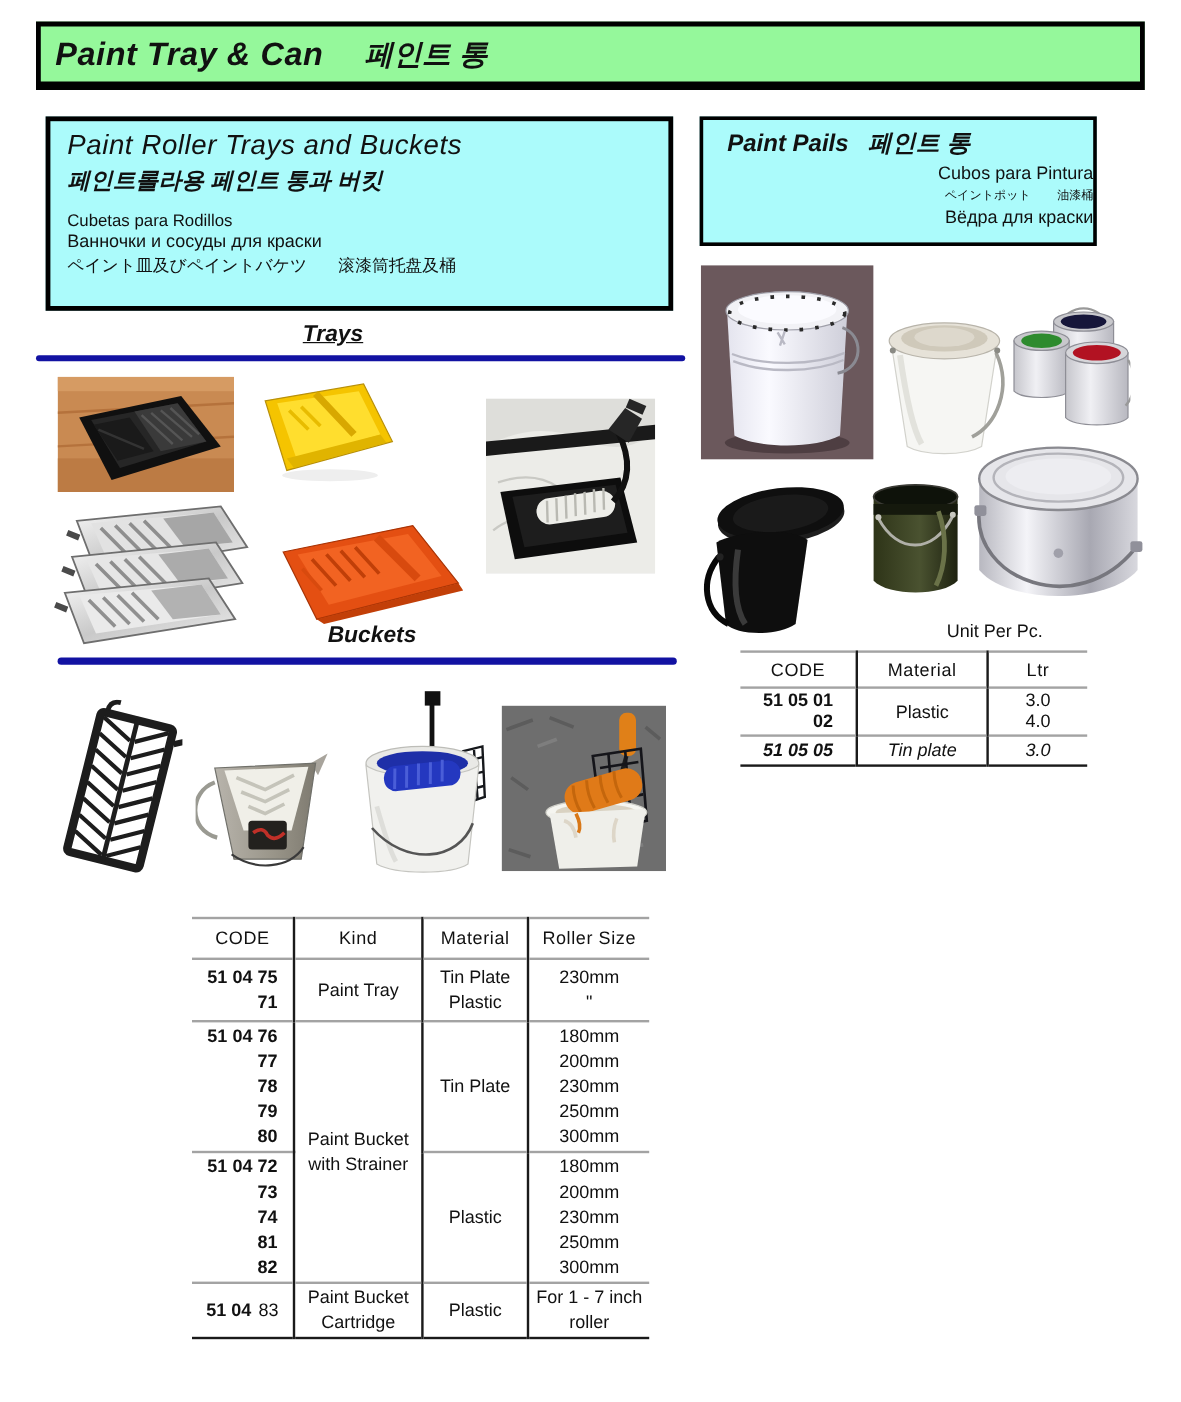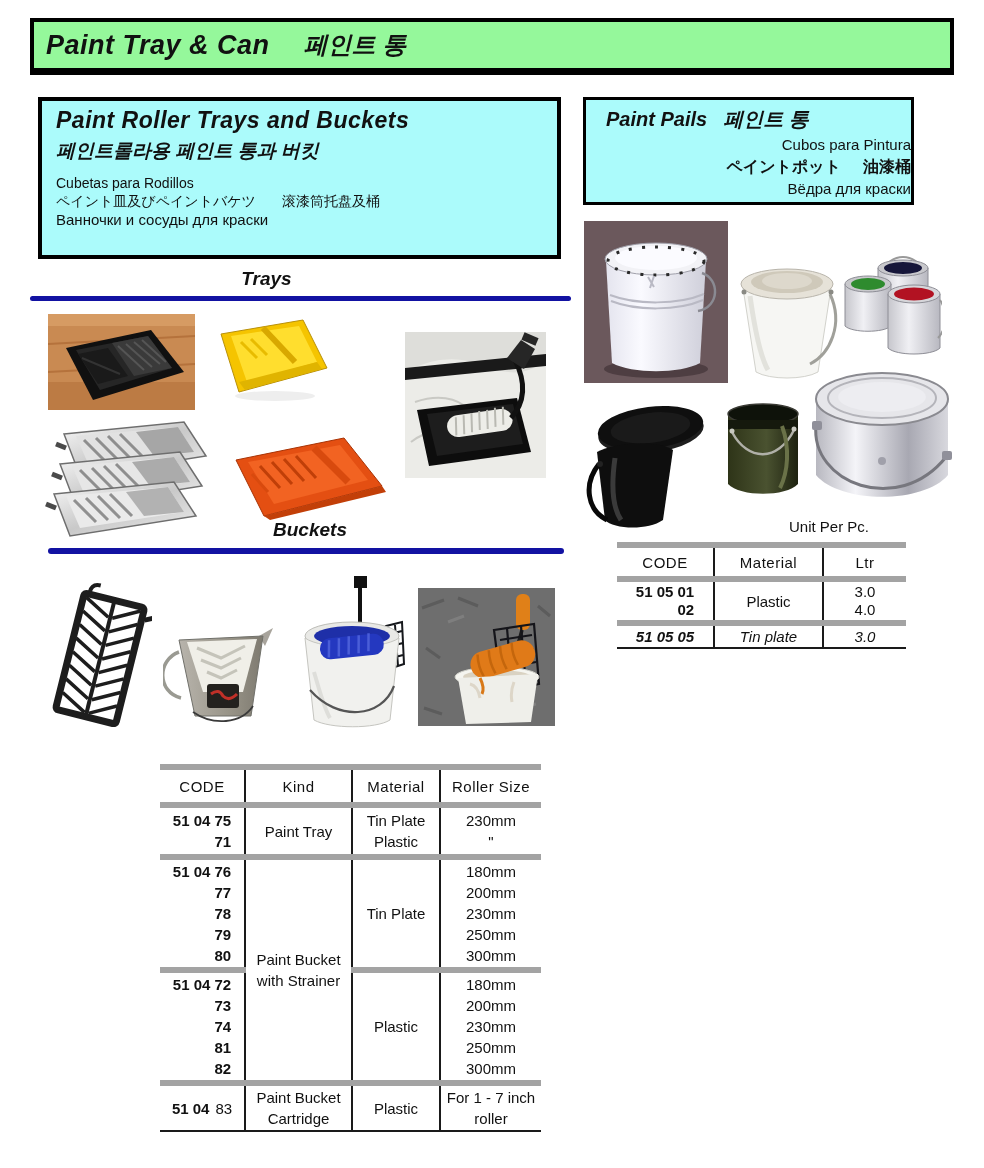--- a/index.html
+++ b/index.html
@@ -11,44 +11,44 @@
   
   .banner{left:30px;top:18px;width:904px;height:46px;background:#95F89B;
           border:4px solid #000;border-bottom-width:7px;
           display:flex;align-items:center;padding-left:12px;gap:34px;}
   .banner .en{font-size:27px;font-weight:bold;font-style:italic;letter-spacing:.5px;}
   .banner .ko{font-size:24px;font-weight:bold;font-style:italic;}
 
   
   .panel{background:#ABFBFB;border:4px solid #000;box-sizing:border-box;}
   .left-panel{left:38px;top:97px;width:523px;height:162px;padding:6px 10px 0 14px;}
-  .left-panel .t1{font-size:23px;font-weight:bold;font-style:italic;letter-spacing:.5px;}
+  .left-panel .t1{font-size:23px;font-weight:normal;font-style:italic;letter-spacing:.5px;}
   .left-panel .t2{font-size:19px;font-weight:bold;font-style:italic;margin-top:4px;}
   .left-panel .s{font-size:14px;line-height:1.3;}
   .left-panel .s1{margin-top:10px;}
   .left-panel .gap-r{display:inline-block;margin-right:26px;}
   .right-panel{left:583px;top:97px;width:331px;height:108px;border-width:3px;padding:6px 0 0 20px;}
   .right-panel .t1{font-size:20px;font-weight:bold;font-style:italic;display:flex;gap:16px;align-items:baseline;}
   .right-panel .sub{margin-left:36px;font-size:15px;line-height:1.3;margin-top:2px;text-align:right;}
-  .right-panel .sub.ja{font-size:16px;font-weight:bold;}
+  .right-panel .sub.ja{font-size:10px;}
   .right-panel .gap-r{display:inline-block;margin-right:22px;}
 
   
   .section-h{font-weight:bold;font-style:italic;font-size:19px;text-align:center;}
-  .h-trays{left:9px;top:268px;width:515px;}
+  .h-trays{left:20px;top:268px;width:515px;text-decoration:underline;}
   .h-buckets{left:50px;top:519px;width:520px;}
   .divider{background:#1212A2;border-radius:3px;}
   .d-trays{left:30px;top:296px;width:541px;height:5px;}
   .d-buckets{left:48px;top:548px;width:516px;height:6px;}
 
   
   .unit{left:664px;top:518px;width:205px;text-align:right;font-size:15px;}
   .tblwrap{position:absolute;}
   table.tbl{border-collapse:collapse;table-layout:fixed;}
-  .tbl tr{border-top:6px solid #a3a3a3;}
+  .tbl tr{border-top:2px solid #a3a3a3;}
   .tbl tr:last-child{border-bottom:2px solid #1a1a1a;}
   .tbl td{border-left:2px solid #1a1a1a;text-align:center;vertical-align:middle;
           font-size:15px;padding:1px 2px;}
   .tbl td:first-child{border-left:none;}
   .tbl .hdr td{font-size:15px;letter-spacing:.5px;}
   .ml{display:inline-block;white-space:pre-line;line-height:1.4;}
   td.code{font-weight:bold;}
   td.code .ml{text-align:right;}
   .pails{left:617px;top:542px;}
   .pails table{width:289px;}
@@ -67,24 +67,24 @@
 
   <div class="abs banner">
     <span class="en">Paint Tray &amp; Can</span>
     <span class="ko">페인트 통</span>
   </div>
 
   <div class="abs panel left-panel">
     <div class="t1">Paint Roller Trays and Buckets</div>
     <div class="t2">페인트롤라용 페인트 통과 버킷</div>
     <div class="s s1">Cubetas para Rodillos</div>
+    <div class="s" style="font-size:15px;">Ванночки и сосуды для краски</div>
     <div class="s">
       <span class="gap-r">ペイント皿及びペイントバケツ</span><span>滚漆筒托盘及桶</span>
     </div>
-    <div class="s" style="font-size:15px;">Ванночки и сосуды для краски</div>
   </div>
 
   <div class="abs panel right-panel">
     <div class="t1">
       <span>Paint Pails</span>
       <span>페인트 통</span>
     </div>
     <div class="sub">Cubos para Pintura</div>
     <div class="sub ja">
       <span class="gap-r">ペイントポット</span><span>油漆桶</span>

